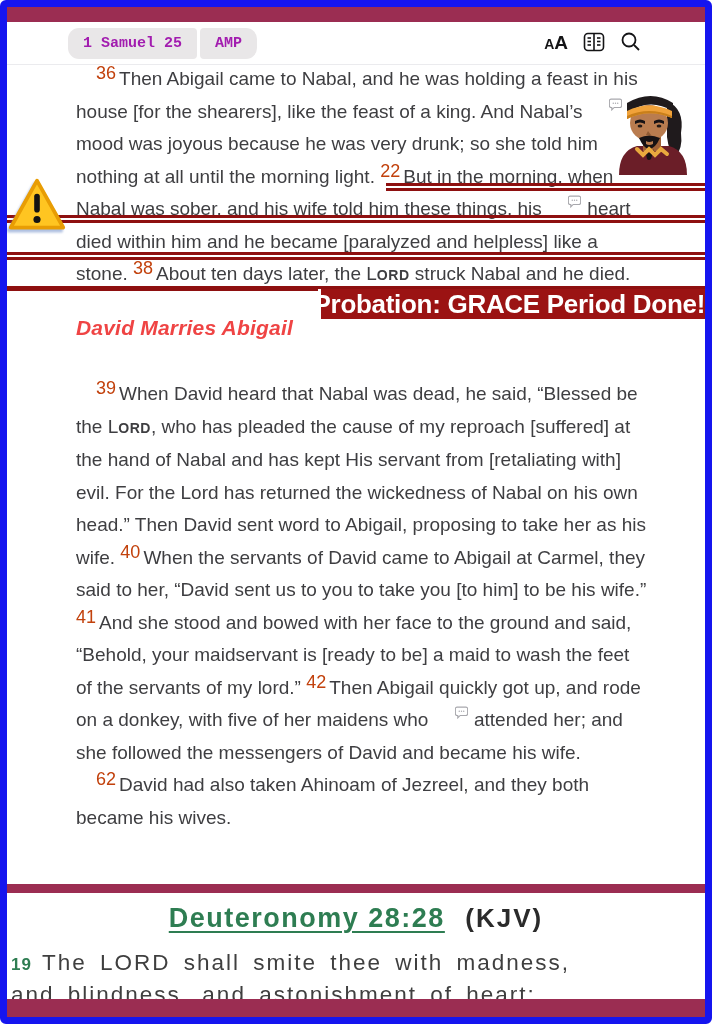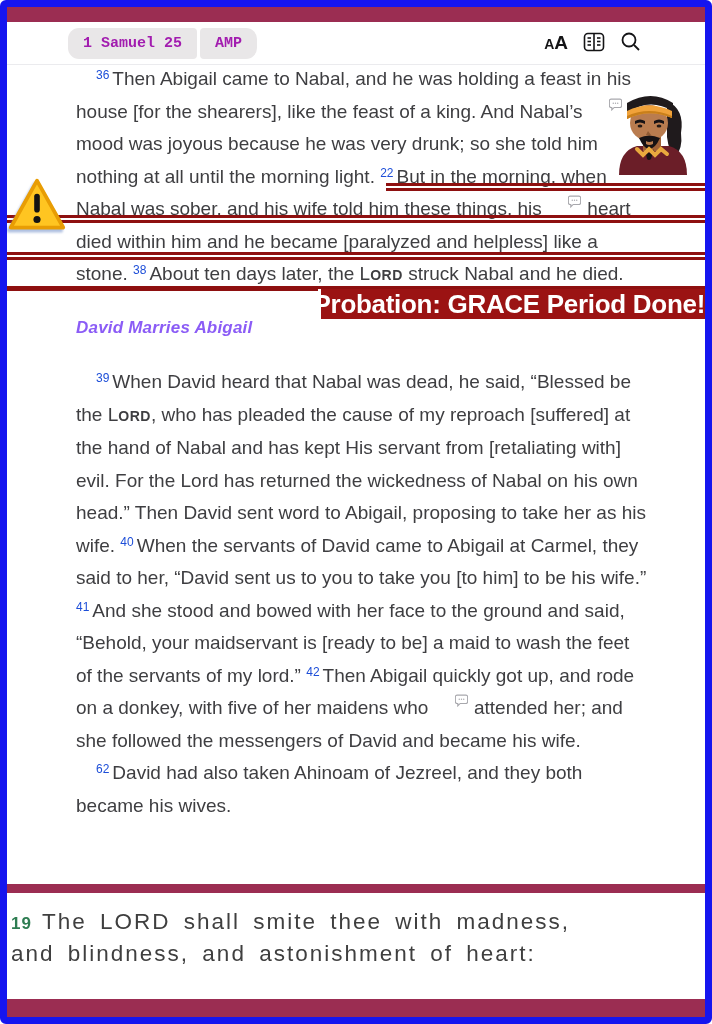--- a/index.html
+++ b/index.html
@@ -37,27 +37,27 @@
   .aa-btn{font-family:"Liberation Sans",sans-serif;font-weight:700;font-size:19px;line-height:20px;}
   .aa-btn::first-letter{font-size:14px;}
 
   
   .scripture{
     position:absolute;top:56px;left:69px;width:572px;height:818px;overflow:hidden;
     font-size:19px;line-height:32.5px;color:#3e3e41;
   }
   .verse-para{margin:0;text-indent:20px;}
   .vnum{
-    font-size:12px;color:#1d4ed8;margin-right:3px;line-height:0;
+    font-size:18px;color:#c2410c;margin-right:3px;line-height:0;
     vertical-align:baseline;position:relative;top:-6px;
   }
   .sc span.sc-rest{font-size:0.74em;letter-spacing:0.5px;font-weight:bold;}
   .section-heading{
-    margin:20px 0 22px 0;font-size:17px;font-style:italic;font-weight:700;
-    color:#8b5cf6;letter-spacing:0.2px;text-indent:0;
+    margin:20px 0 34px 0;font-size:21px;font-style:italic;font-weight:700;
+    color:#ef4444;letter-spacing:0.2px;text-indent:0;
   }
   .cicon{display:inline-block;vertical-align:baseline;position:relative;top:-7px;margin:0 1px;}
 
   
   .redline{position:absolute;height:8px;border-top:3px solid #8e1010;border-bottom:3px solid #8e1010;}
   .redline-single{position:absolute;height:5px;background:#8e1010;}
   .banner{
     position:absolute;top:282px;left:311px;width:387px;height:30px;
     background:#9b1313;border-left:3px solid #ffffff;
     color:#ffffff;font-weight:800;font-size:26px;letter-spacing:-0.3px;
@@ -175,20 +175,24 @@
       <path d="M28 51 Q38 46 49 51 Q44 62 38 62 Q33 62 28 51 Z" fill="#161214"></path>
       <path d="M35 54 Q38 56 42 54 L42 57 Q38 59 35 57 Z" fill="#b97c4f"></path>
       <path d="M34 62 Q38 70 43 62 L40 72 Q38 74 36 72 Z" fill="#161214"></path>
       <polyline points="26,62 32,68 38,62 44,68 50,62 56,67" fill="none" stroke="#e9a93e" stroke-width="4" stroke-linecap="round"></polyline>
     </svg>
   </div>
 
   <div class="divider-maroon"></div>
 
   <div class="footer">
+    <div class="footer-head">
+      <a class="ref-link">Deuteronomy 28:28</a>
+      <span class="ref-version">(KJV)</span>
+    </div>
     <p class="kjv-verse">
       <span class="kjv-num">19</span><span id="kjv-lines">The LORD shall smite thee with madness,<br>and blindness, and astonishment of heart:</span>
     </p>
   </div>
 
   <div class="bottom-maroon"></div>
 
 </div>
 
 </body></html>

